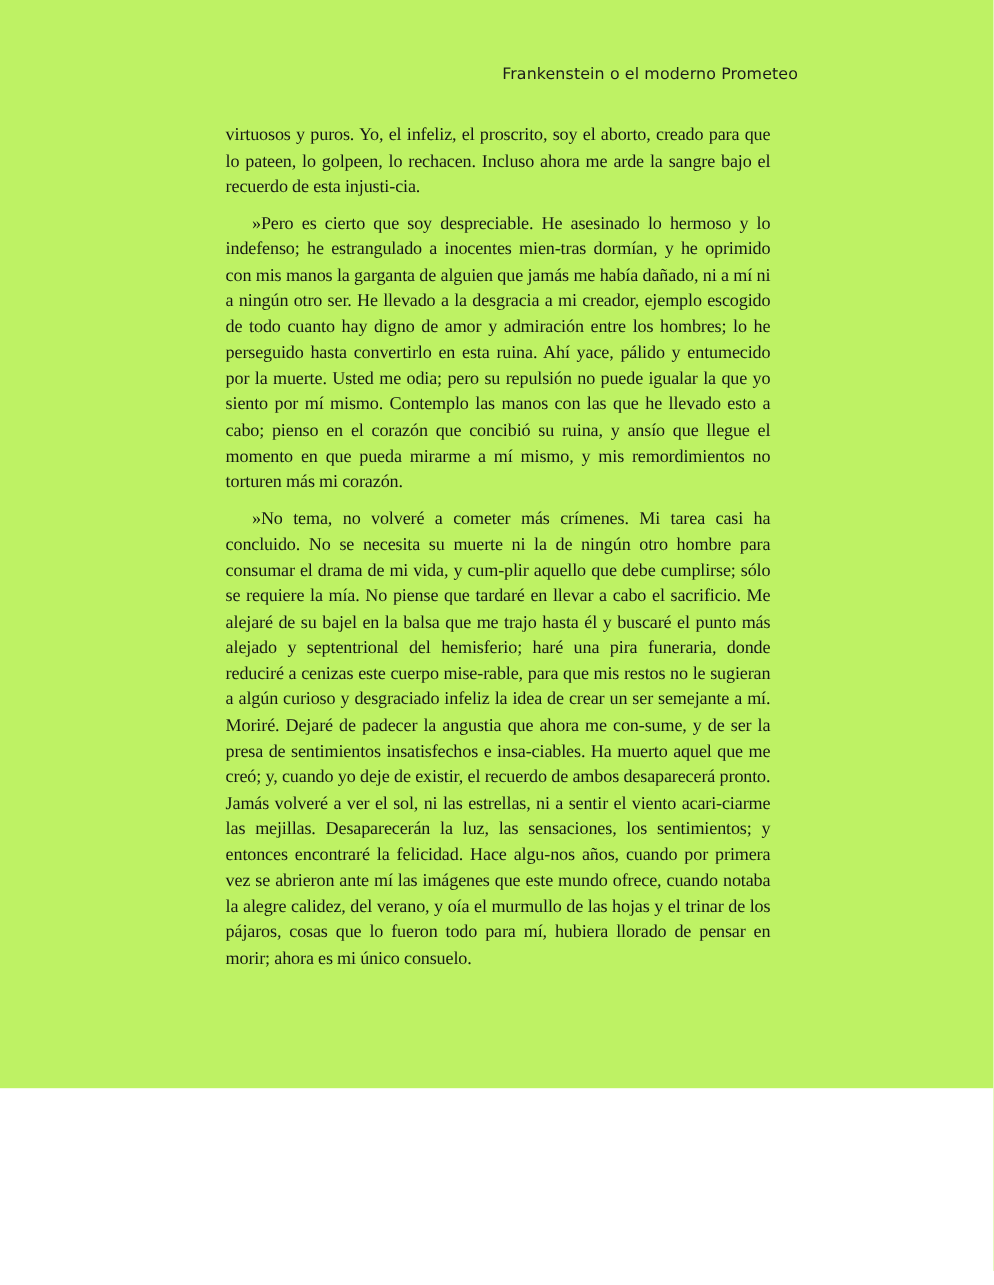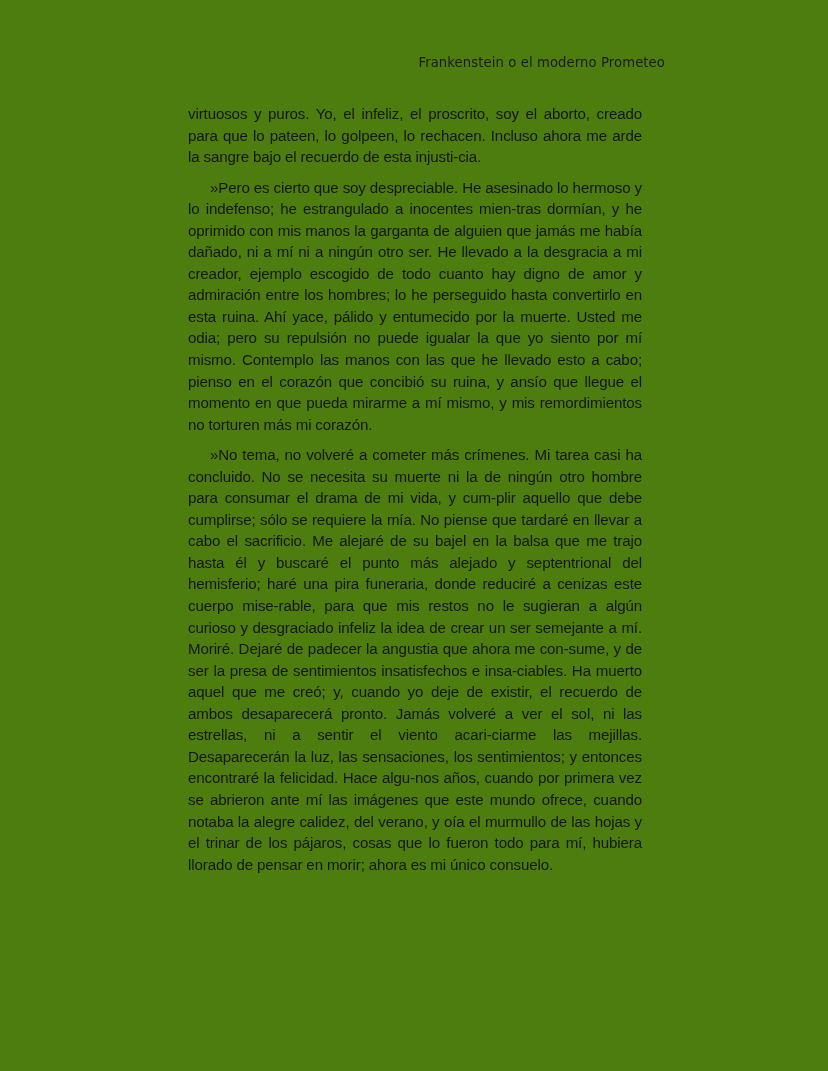--- a/index.html
+++ b/index.html
@@ -4,22 +4,22 @@
 <style>
   html, body {
     margin: 0;
     padding: 0;
     background: #ffffff;
   }
 
   .page {
     position: relative;
     width: 828px;
-    height: 1071px;
-    background: #4d7c0f;
+    height: 907px;
+    background: #bef264;
     overflow: hidden;
     font-family: "DejaVu Sans", sans-serif;
     -webkit-font-smoothing: antialiased;
   }
 
   
   .running-header {
     position: absolute;
     top: 55px;
     left: 188px;
@@ -35,21 +35,21 @@
   
   .text-block {
     position: absolute;
     top: 103px;
     left: 188px;
     width: 454px;
   }
 
   .para {
     margin: 0;
-    font-family: Liberation Sans, sans-serif;
+    font-family: Liberation Serif, serif;
     font-size: 15.1px;
     line-height: 21.55px;
     color: #161616;
     text-align: justify;
     text-justify: inter-word;
     word-spacing: -0.1px;
     letter-spacing: -0.12px;
     hyphens: manual;
   }
 

